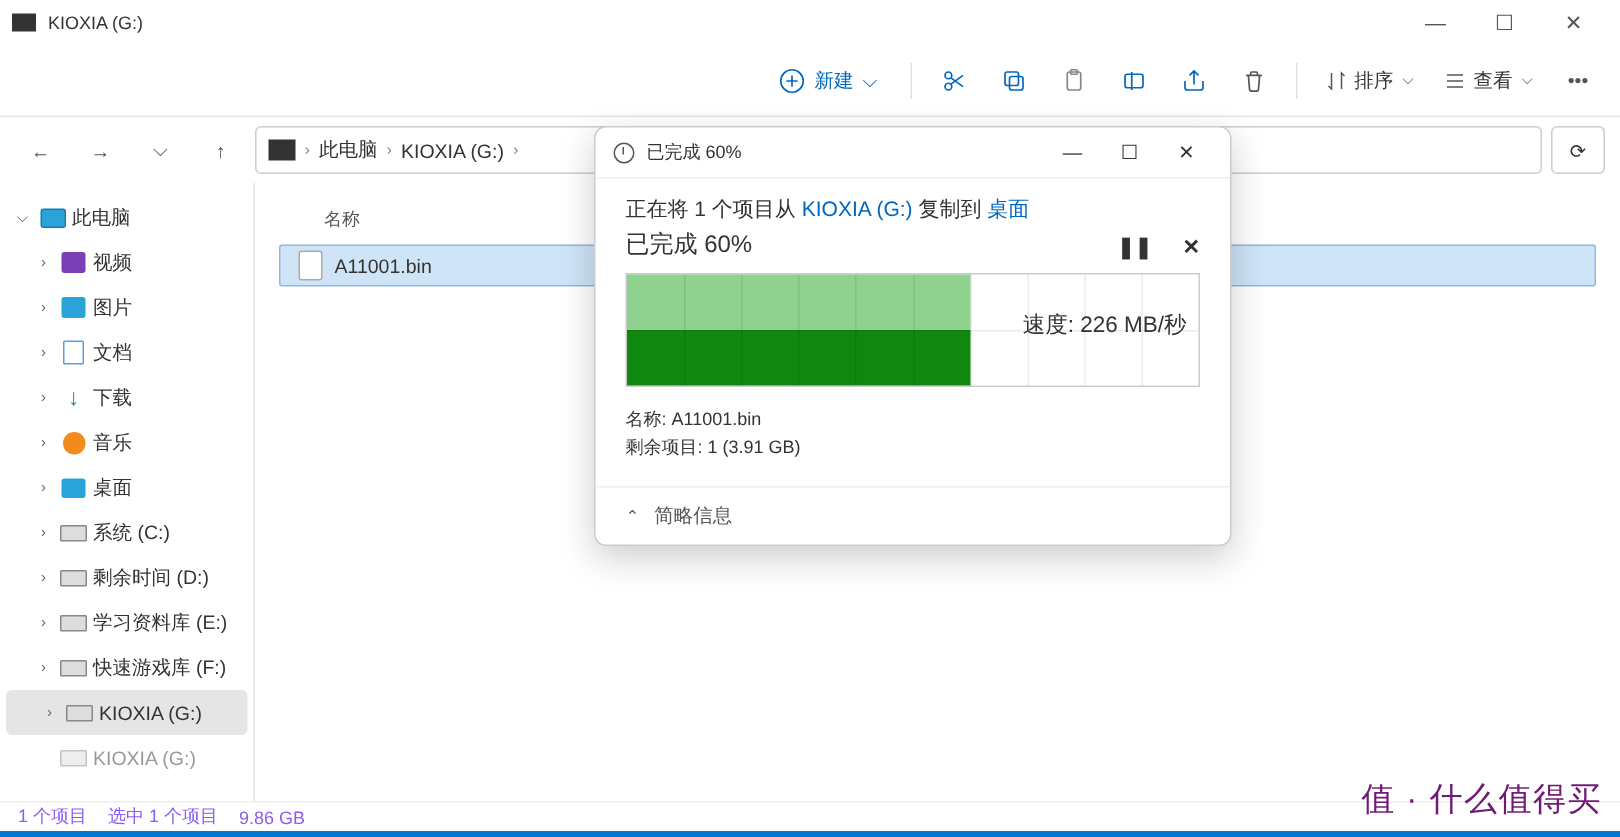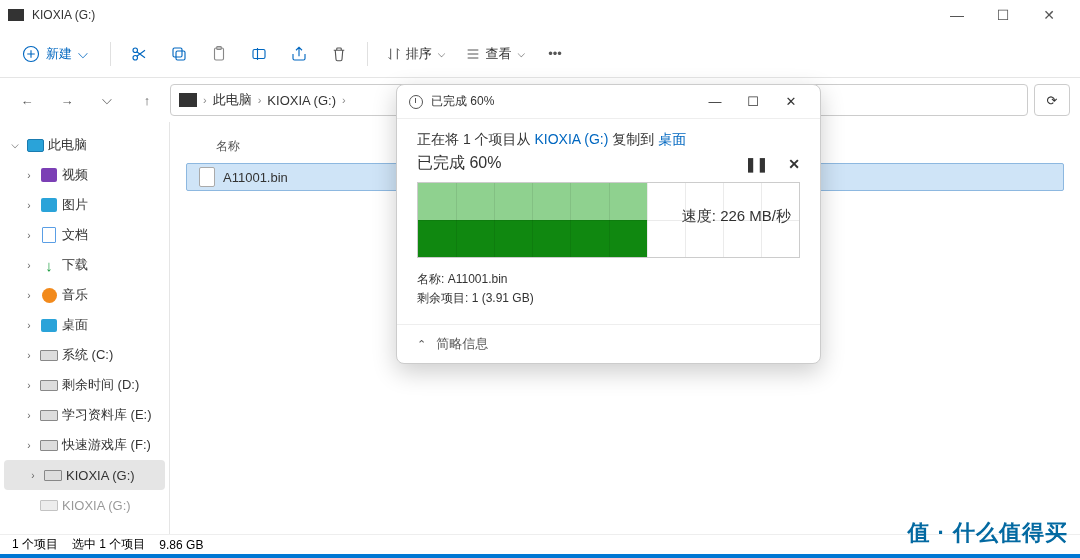--- a/index.html
+++ b/index.html
@@ -6,21 +6,21 @@
 body { width: 1080px; height: 558px; background: #fff; overflow: hidden; position: relative; font-size: 13px; color: #333; }
 
 
 .titlebar { height: 30px; display: flex; align-items: center; padding: 0 8px; background: #fff; }
 .titlebar .app-icon { width: 16px; height: 12px; background: #333; margin-right: 8px; }
 .titlebar .title { font-size: 12px; color: #333; }
 .titlebar .win-controls { margin-left: auto; display: flex; }
 .titlebar .win-btn { width: 46px; height: 30px; display: flex; align-items: center; justify-content: center; color: #555; font-size: 14px; }
 
 
-.toolbar { height: 48px; display: flex; align-items: center; padding: 0 10px; gap: 4px; border-bottom: 1px solid #e5e5e5; }
+.toolbar { height: 48px; display: flex; align-items: center; padding: 0 10px; gap: 4px; border-bottom: 1px solid #e5e5e5; justify-content: flex-end; }
 .tb-new { display: flex; align-items: center; gap: 6px; padding: 6px 12px; border-radius: 4px; color: #0067c0; }
 .tb-new svg { width: 18px; height: 18px; }
 .tb-sep { width: 1px; height: 24px; background: #e0e0e0; margin: 0 6px; }
 .tb-btn { width: 36px; height: 36px; display: flex; align-items: center; justify-content: center; color: #555; border-radius: 4px; }
 .tb-btn svg { width: 18px; height: 18px; }
 .tb-txt { display: flex; align-items: center; gap: 4px; padding: 6px 8px; color: #333; }
 .tb-txt .chev { font-size: 10px; color: #666; margin-left: 2px; }
 
 
 .navbar { height: 44px; display: flex; align-items: center; padding: 6px 10px; gap: 6px; }
@@ -40,21 +40,21 @@
 .tree-item.selected { background: #e5e5e5; border-radius: 4px; margin: 0 4px; padding-left: 4px; }
 .tree-item .exp { width: 14px; text-align: center; color: #666; font-size: 10px; }
 .tree-item .icon { width: 18px; height: 18px; display: flex; align-items: center; justify-content: center; }
 .tree-item.sub { padding-left: 22px; }
 .content { flex: 1; padding: 8px 16px; }
 .column-header { padding: 8px 30px; color: #555; font-size: 12px; }
 .file-row { display: flex; align-items: center; height: 28px; padding: 0 12px; background: #cfe4f7; border: 1px solid #8db8e0; border-radius: 2px; gap: 8px; }
 .file-row .ficon { width: 16px; height: 20px; border: 1px solid #aaa; background: #fff; border-radius: 2px; }
 
 
-.statusbar { position: absolute; bottom: 4px; left: 0; right: 0; height: 20px; display: flex; align-items: center; padding: 0 12px; gap: 14px; font-size: 12px; color: #000000; border-top: 1px solid #eee; }
+.statusbar { position: absolute; bottom: 4px; left: 0; right: 0; height: 20px; display: flex; align-items: center; padding: 0 12px; gap: 14px; font-size: 12px; color: #8b5cf6; border-top: 1px solid #eee; }
 .taskbar { position: absolute; bottom: 0; left: 0; right: 0; height: 4px; background: #0078d4; }
 
 
 .dialog { position: absolute; left: 396px; top: 84px; width: 425px; background: #fff; border: 1px solid #ccc; border-radius: 8px; box-shadow: 0 8px 24px rgba(0,0,0,0.2); z-index: 100; }
 .dlg-title { height: 34px; display: flex; align-items: center; padding: 0 12px; gap: 8px; border-bottom: 1px solid #eee; }
 .dlg-title .clock { width: 14px; height: 14px; border: 1.5px solid #555; border-radius: 50%; position: relative; }
 .dlg-title .clock::after { content: ''; position: absolute; top: 2px; left: 5px; width: 1px; height: 5px; background: #555; }
 .dlg-title .dtxt { font-size: 12px; color: #333; }
 .dlg-title .dctrl { margin-left: auto; display: flex; gap: 4px; }
 .dlg-title .dbtn { width: 34px; height: 26px; display: flex; align-items: center; justify-content: center; color: #333; font-size: 13px; }
@@ -70,21 +70,21 @@
 .graph .bot-half { flex: 1; background: #108810; }
 .graph .rest { flex: 1; position: relative; }
 .graph .speed { position: absolute; right: 8px; top: 24px; font-size: 15px; color: #333; }
 .graph .grid { position: absolute; inset: 0; pointer-events: none; }
 .graph .grid .vline { position: absolute; top: 0; bottom: 0; width: 1px; background: rgba(0,0,0,0.08); }
 .graph .grid .hline { position: absolute; left: 0; right: 0; height: 1px; background: rgba(0,0,0,0.08); }
 .detail { font-size: 12px; color: #333; line-height: 1.6; }
 .dlg-foot { border-top: 1px solid #eee; padding: 10px 20px; display: flex; align-items: center; gap: 10px; color: #555; font-size: 13px; }
 .dlg-foot .chev { font-size: 11px; }
 
-.watermark { position: absolute; right: 12px; bottom: 10px; font-size: 22px; color: #0369a1; font-weight: 700; letter-spacing: 1px; }
+.watermark { position: absolute; right: 12px; bottom: 10px; font-size: 22px; color: #701a75; font-weight: 400; letter-spacing: 1px; }
 
 
 .ic-video { width:16px;height:14px;background:#7b3fb5;border-radius:2px; }
 .ic-pic { width:16px;height:14px;background:#2aa3d9;border-radius:2px; }
 .ic-doc { width:14px;height:16px;background:#fff;border:1px solid #5a9ee5;border-radius:1px; }
 .ic-dl { color:#1a9c3f;font-size:15px;font-weight:bold; }
 .ic-music { width:15px;height:15px;background:#f28a1c;border-radius:50%; }
 .ic-desk { width:16px;height:13px;background:#2aa3d9;border-radius:2px; }
 .ic-drive { width:18px;height:11px;background:#ddd;border:1px solid #888;border-radius:1px; }
 .ic-pc { width:17px;height:13px;background:#2aa3d9;border:1px solid #1a7bb0;border-radius:2px; }

